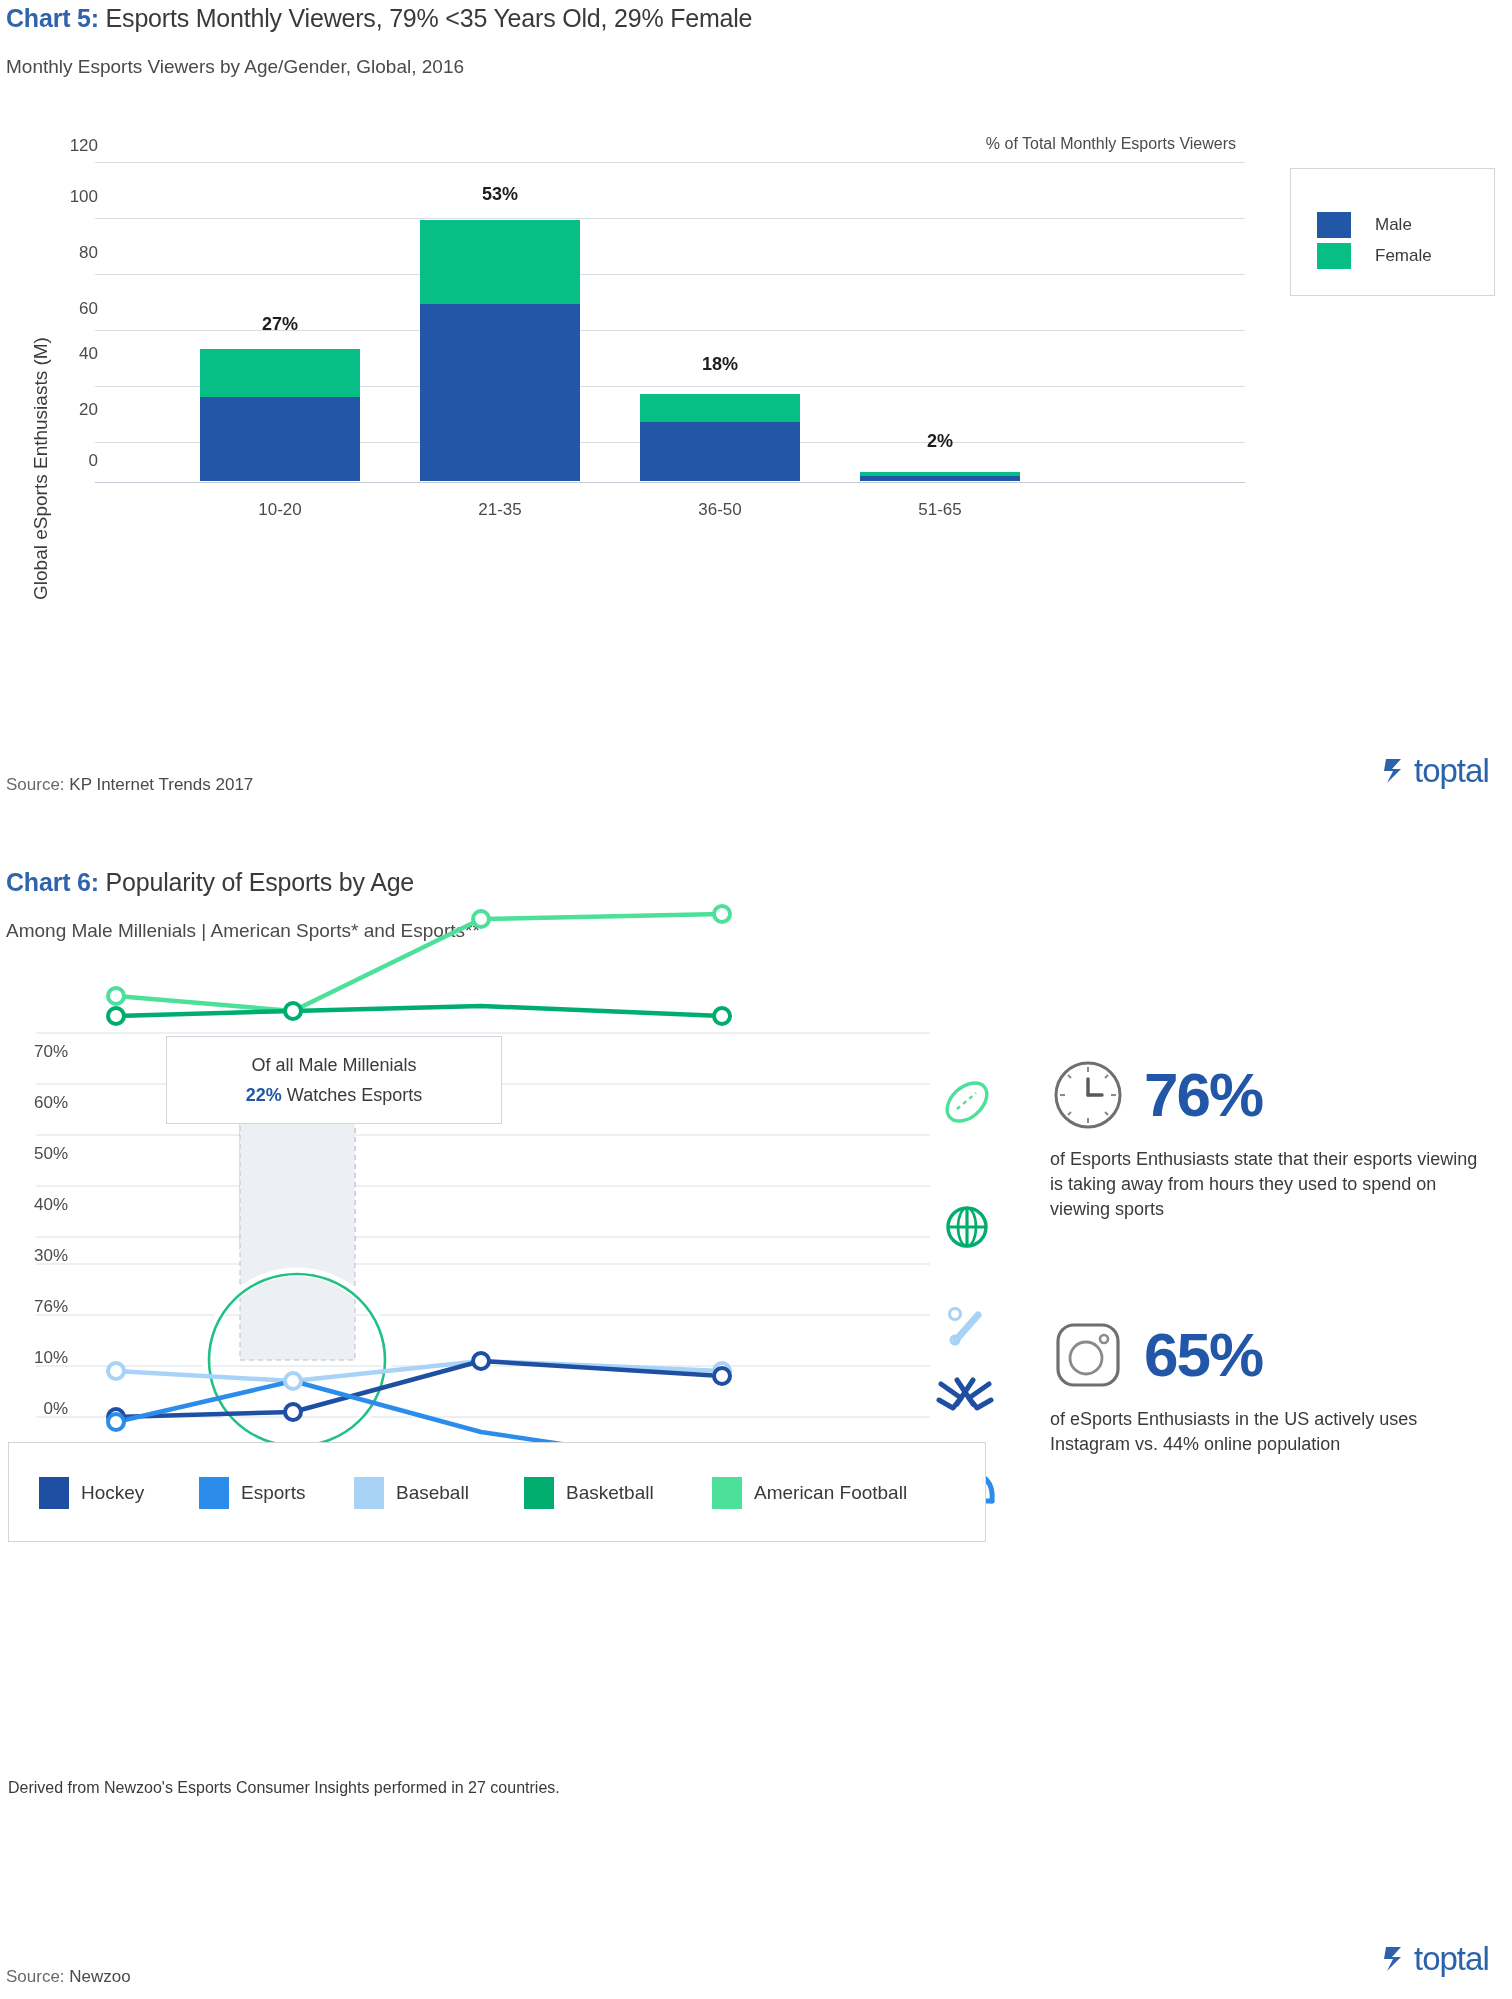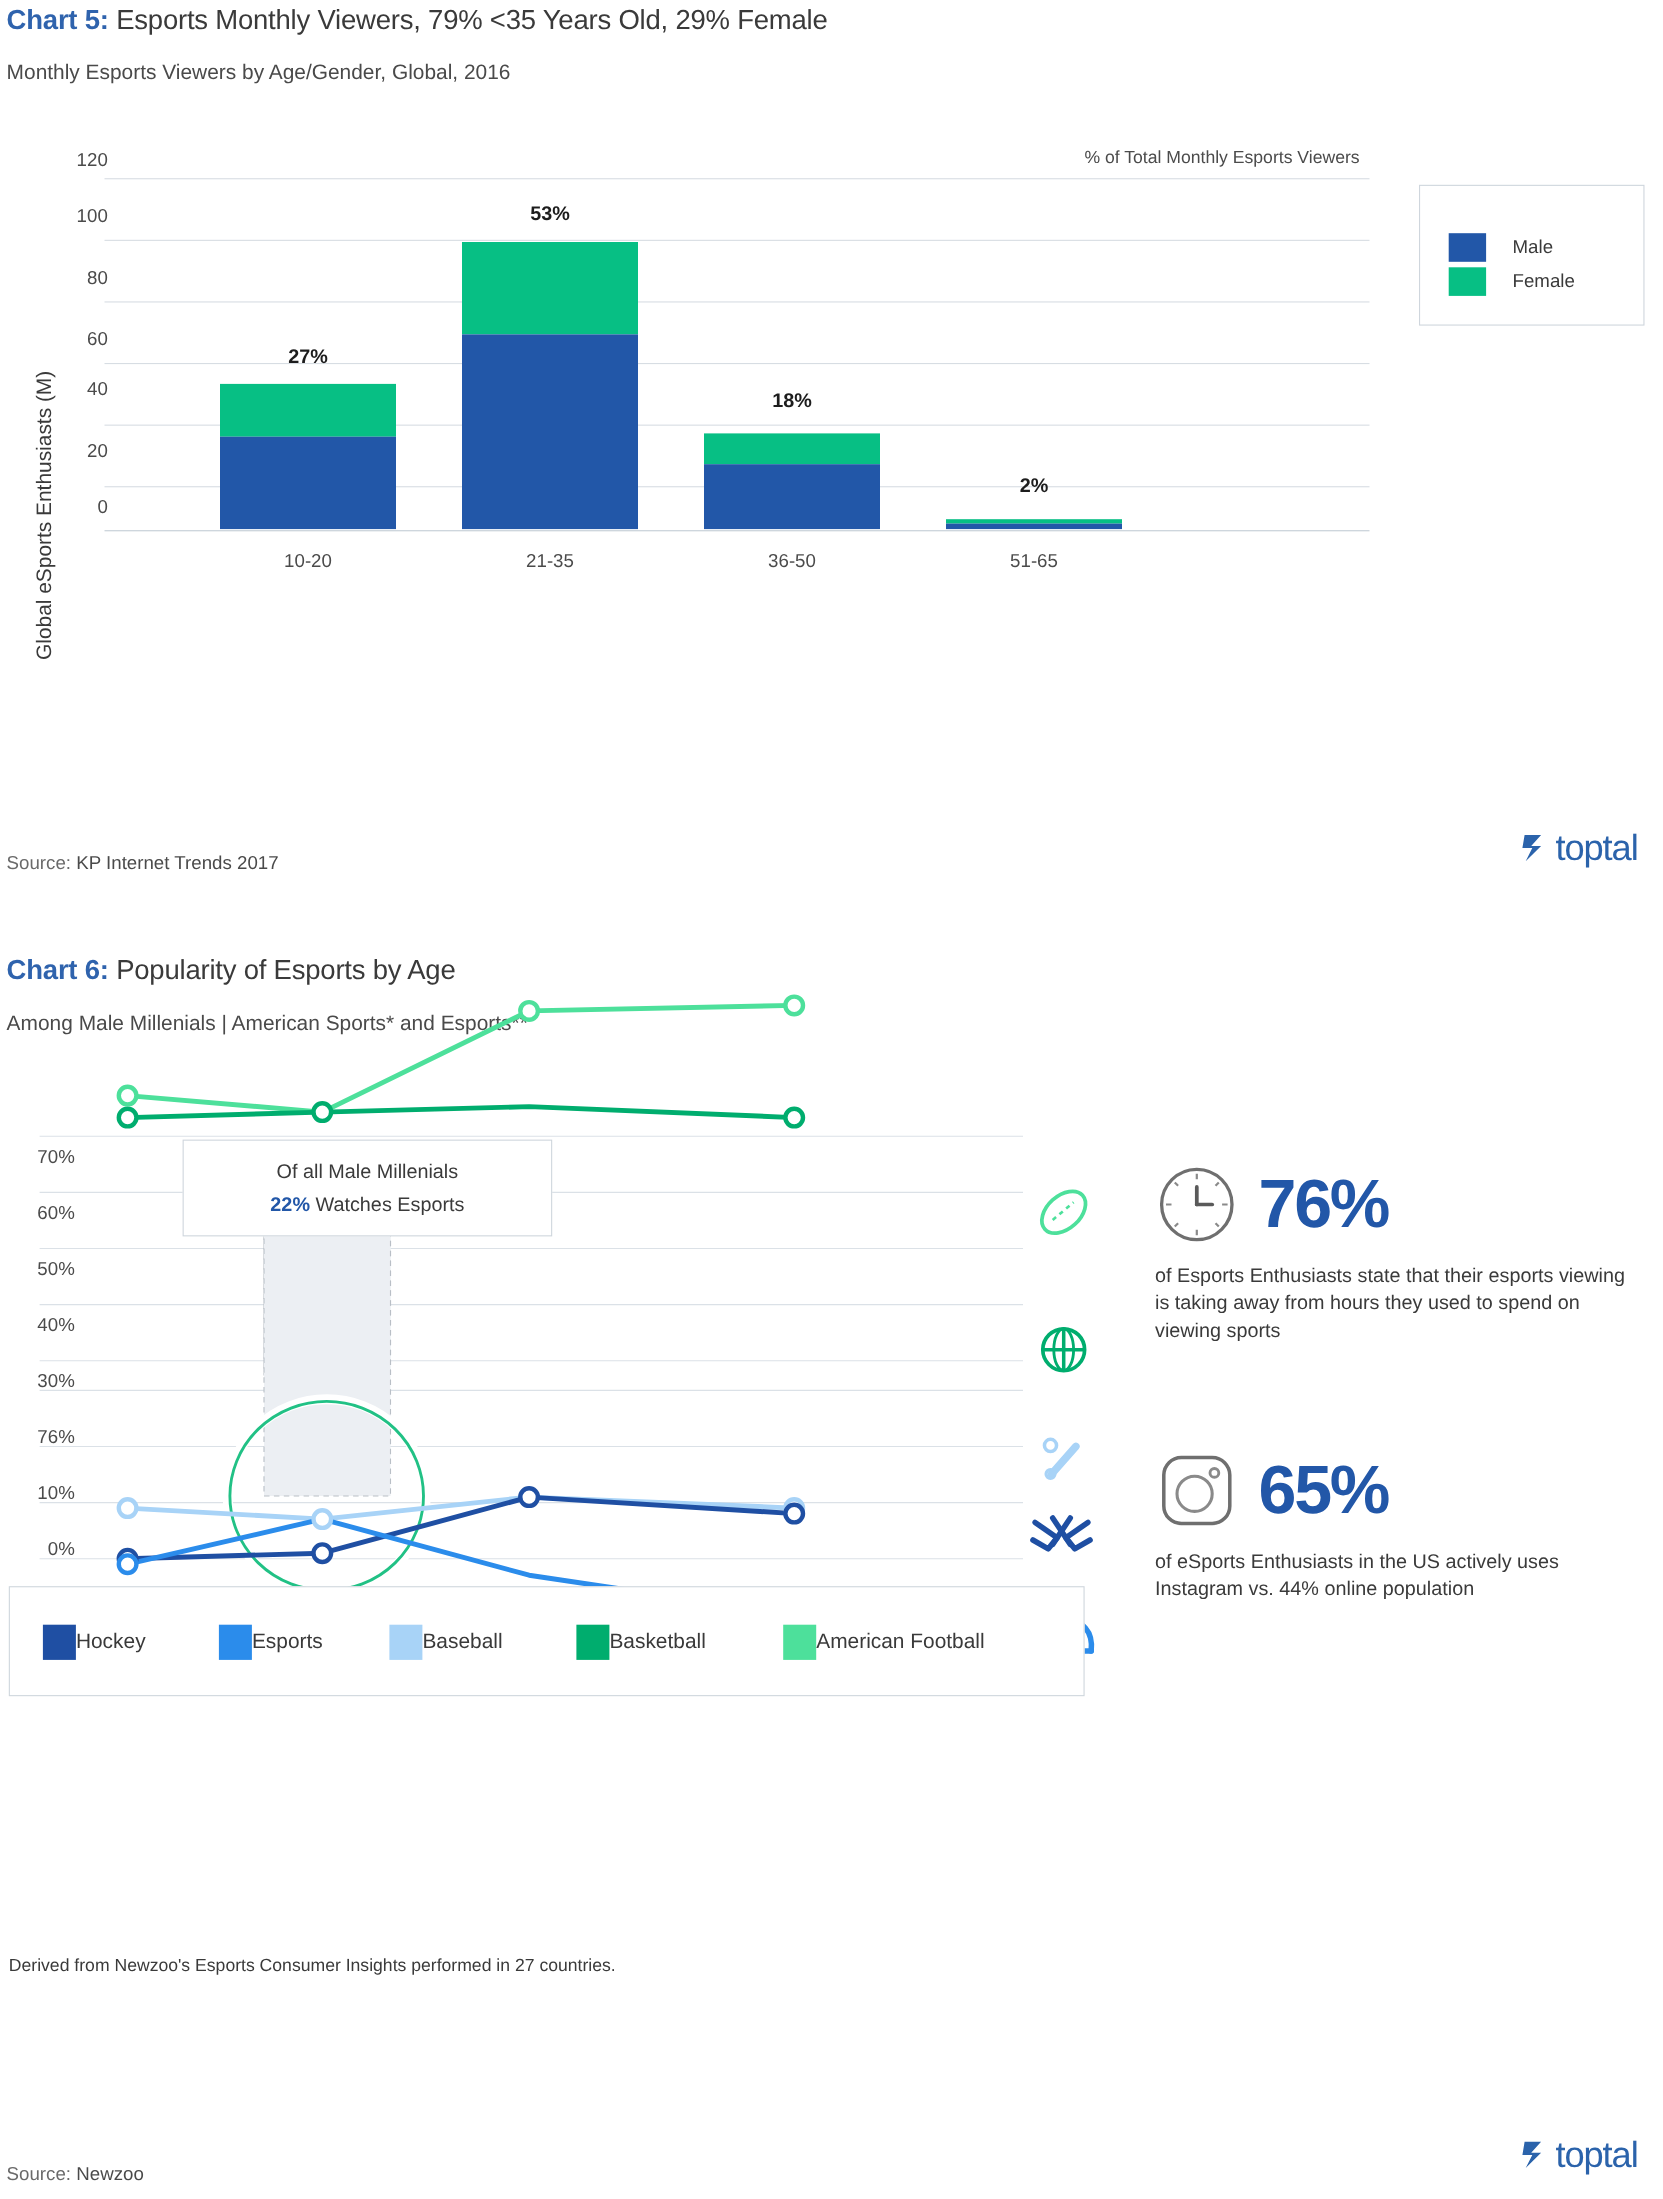--- a/index.html
+++ b/index.html
@@ -146,21 +146,21 @@
     position: absolute;
     left: 8px;
     top: 1442px;
     width: 978px;
     height: 100px;
     border: 1px solid #cfd6dd;
     background: #fff;
   }
   .lg6 { position: absolute; top: 34px; display: flex; align-items: center; }
   .lg6-sw { width: 30px; height: 32px; }
-  .lg6-tx { font-size: 19px; color: #3a3a3a; margin-left: 0; font-weight: 400; }
+  .lg6-tx { font-size: 19px; color: #3a3a3a; margin-left: 12px; font-weight: 400; }
 
   .statblock { position: absolute; width: 430px; }
   .stat-head { display: flex; align-items: center; }
   .stat-num {
     font-size: 62px;
     font-weight: 700;
     color: #2257a8;
     letter-spacing: -2px;
     margin-left: 18px;
     line-height: 1;

